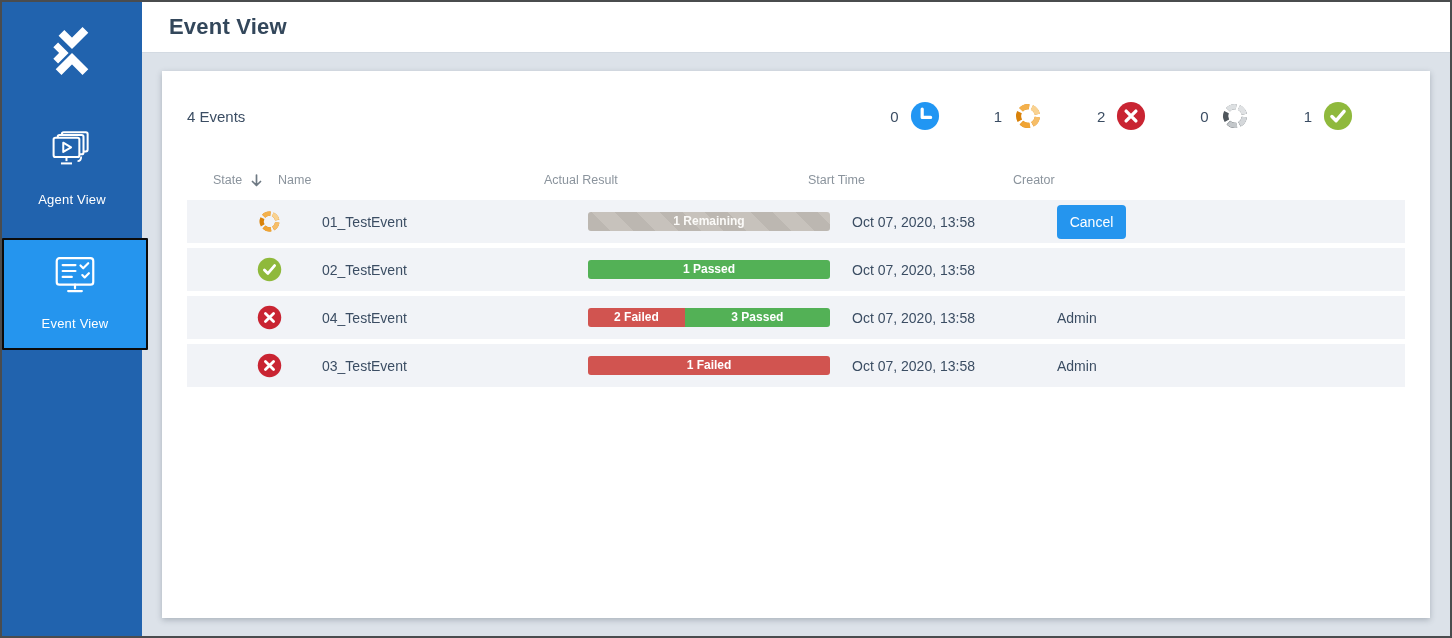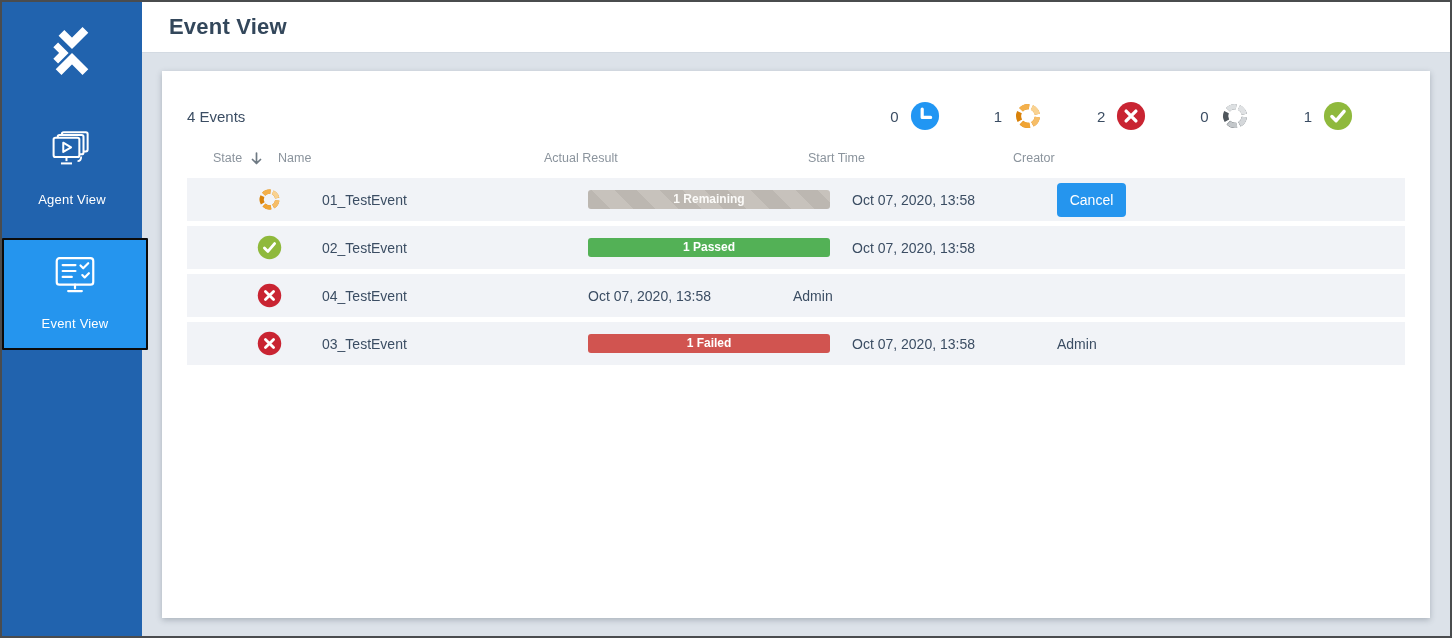--- a/index.html
+++ b/index.html
@@ -30,21 +30,21 @@
   .card{
     position:absolute;left:20px;right:20px;top:18px;height:547px;background:#ffffff;
     box-shadow:0 2px 6px rgba(40,55,70,.28);
   }
   .card-top{display:flex;align-items:center;justify-content:space-between;padding:30px 25px 0 25px;}
   .events-count{font-size:15px;color:#3b4d63;}
   .counters{display:flex;align-items:center;gap:54px;padding-right:52px;}
   .counter{display:flex;align-items:center;gap:11px;font-size:15px;color:#3b4d63;}
   .counter svg{display:block;}
   
-  .thead{display:flex;align-items:center;margin-top:20px;padding:0 25px;font-size:12.5px;color:#8b949d;}
+  .thead{display:flex;align-items:center;margin-top:42px;padding:0 25px;font-size:12.5px;color:#8b949d;}
   .trows{margin-top:13px;padding:0 25px;}
   .row{display:flex;align-items:center;height:43px;background:#f1f3f7;margin-bottom:5px;padding-left:44px;}
   .c-state{width:91px;padding-left:26px;box-sizing:border-box;display:flex;align-items:center;gap:7px;}
   .c-name{width:266px;font-size:14px;color:#3b4d63;}
   .c-result{width:264px;}
   .c-start{width:205px;font-size:14px;color:#3b4d63;}
   .c-creator{flex:1;font-size:14px;color:#3b4d63;}
   .c-action{width:126px;display:flex;justify-content:flex-start;align-items:flex-end;}
   .thead .c-name,.thead .c-start,.thead .c-creator,.thead .c-result{font-size:12.5px;color:#8b949d;}
   .sort-arrow{display:inline-flex;margin-left:2px;}
@@ -243,20 +243,26 @@
           <div class="row">
             <div class="c-state">
               <span class="state-icon">
                 <svg width="25" height="25" viewBox="0 0 32 32">
                   <circle cx="16" cy="16" r="15" fill="#c92432"></circle>
                   <path d="M10.8 10.8 L21.2 21.2 M21.2 10.8 L10.8 21.2" stroke="#fff" stroke-width="3.6" stroke-linecap="round"></path>
                 </svg>
               </span>
             </div>
             <div class="c-name">04_TestEvent</div>
+            <div class="c-result">
+              <div class="bar">
+                <div class="seg seg-failed w-40">2 Failed</div>
+                <div class="seg seg-passed w-60">3 Passed</div>
+              </div>
+            </div>
             <div class="c-start">Oct 07, 2020, 13:58</div>
             <div class="c-creator">Admin</div>
             <div class="c-action"></div>
           </div>
 
           <div class="row">
             <div class="c-state">
               <span class="state-icon">
                 <svg width="25" height="25" viewBox="0 0 32 32">
                   <circle cx="16" cy="16" r="15" fill="#c92432"></circle>

